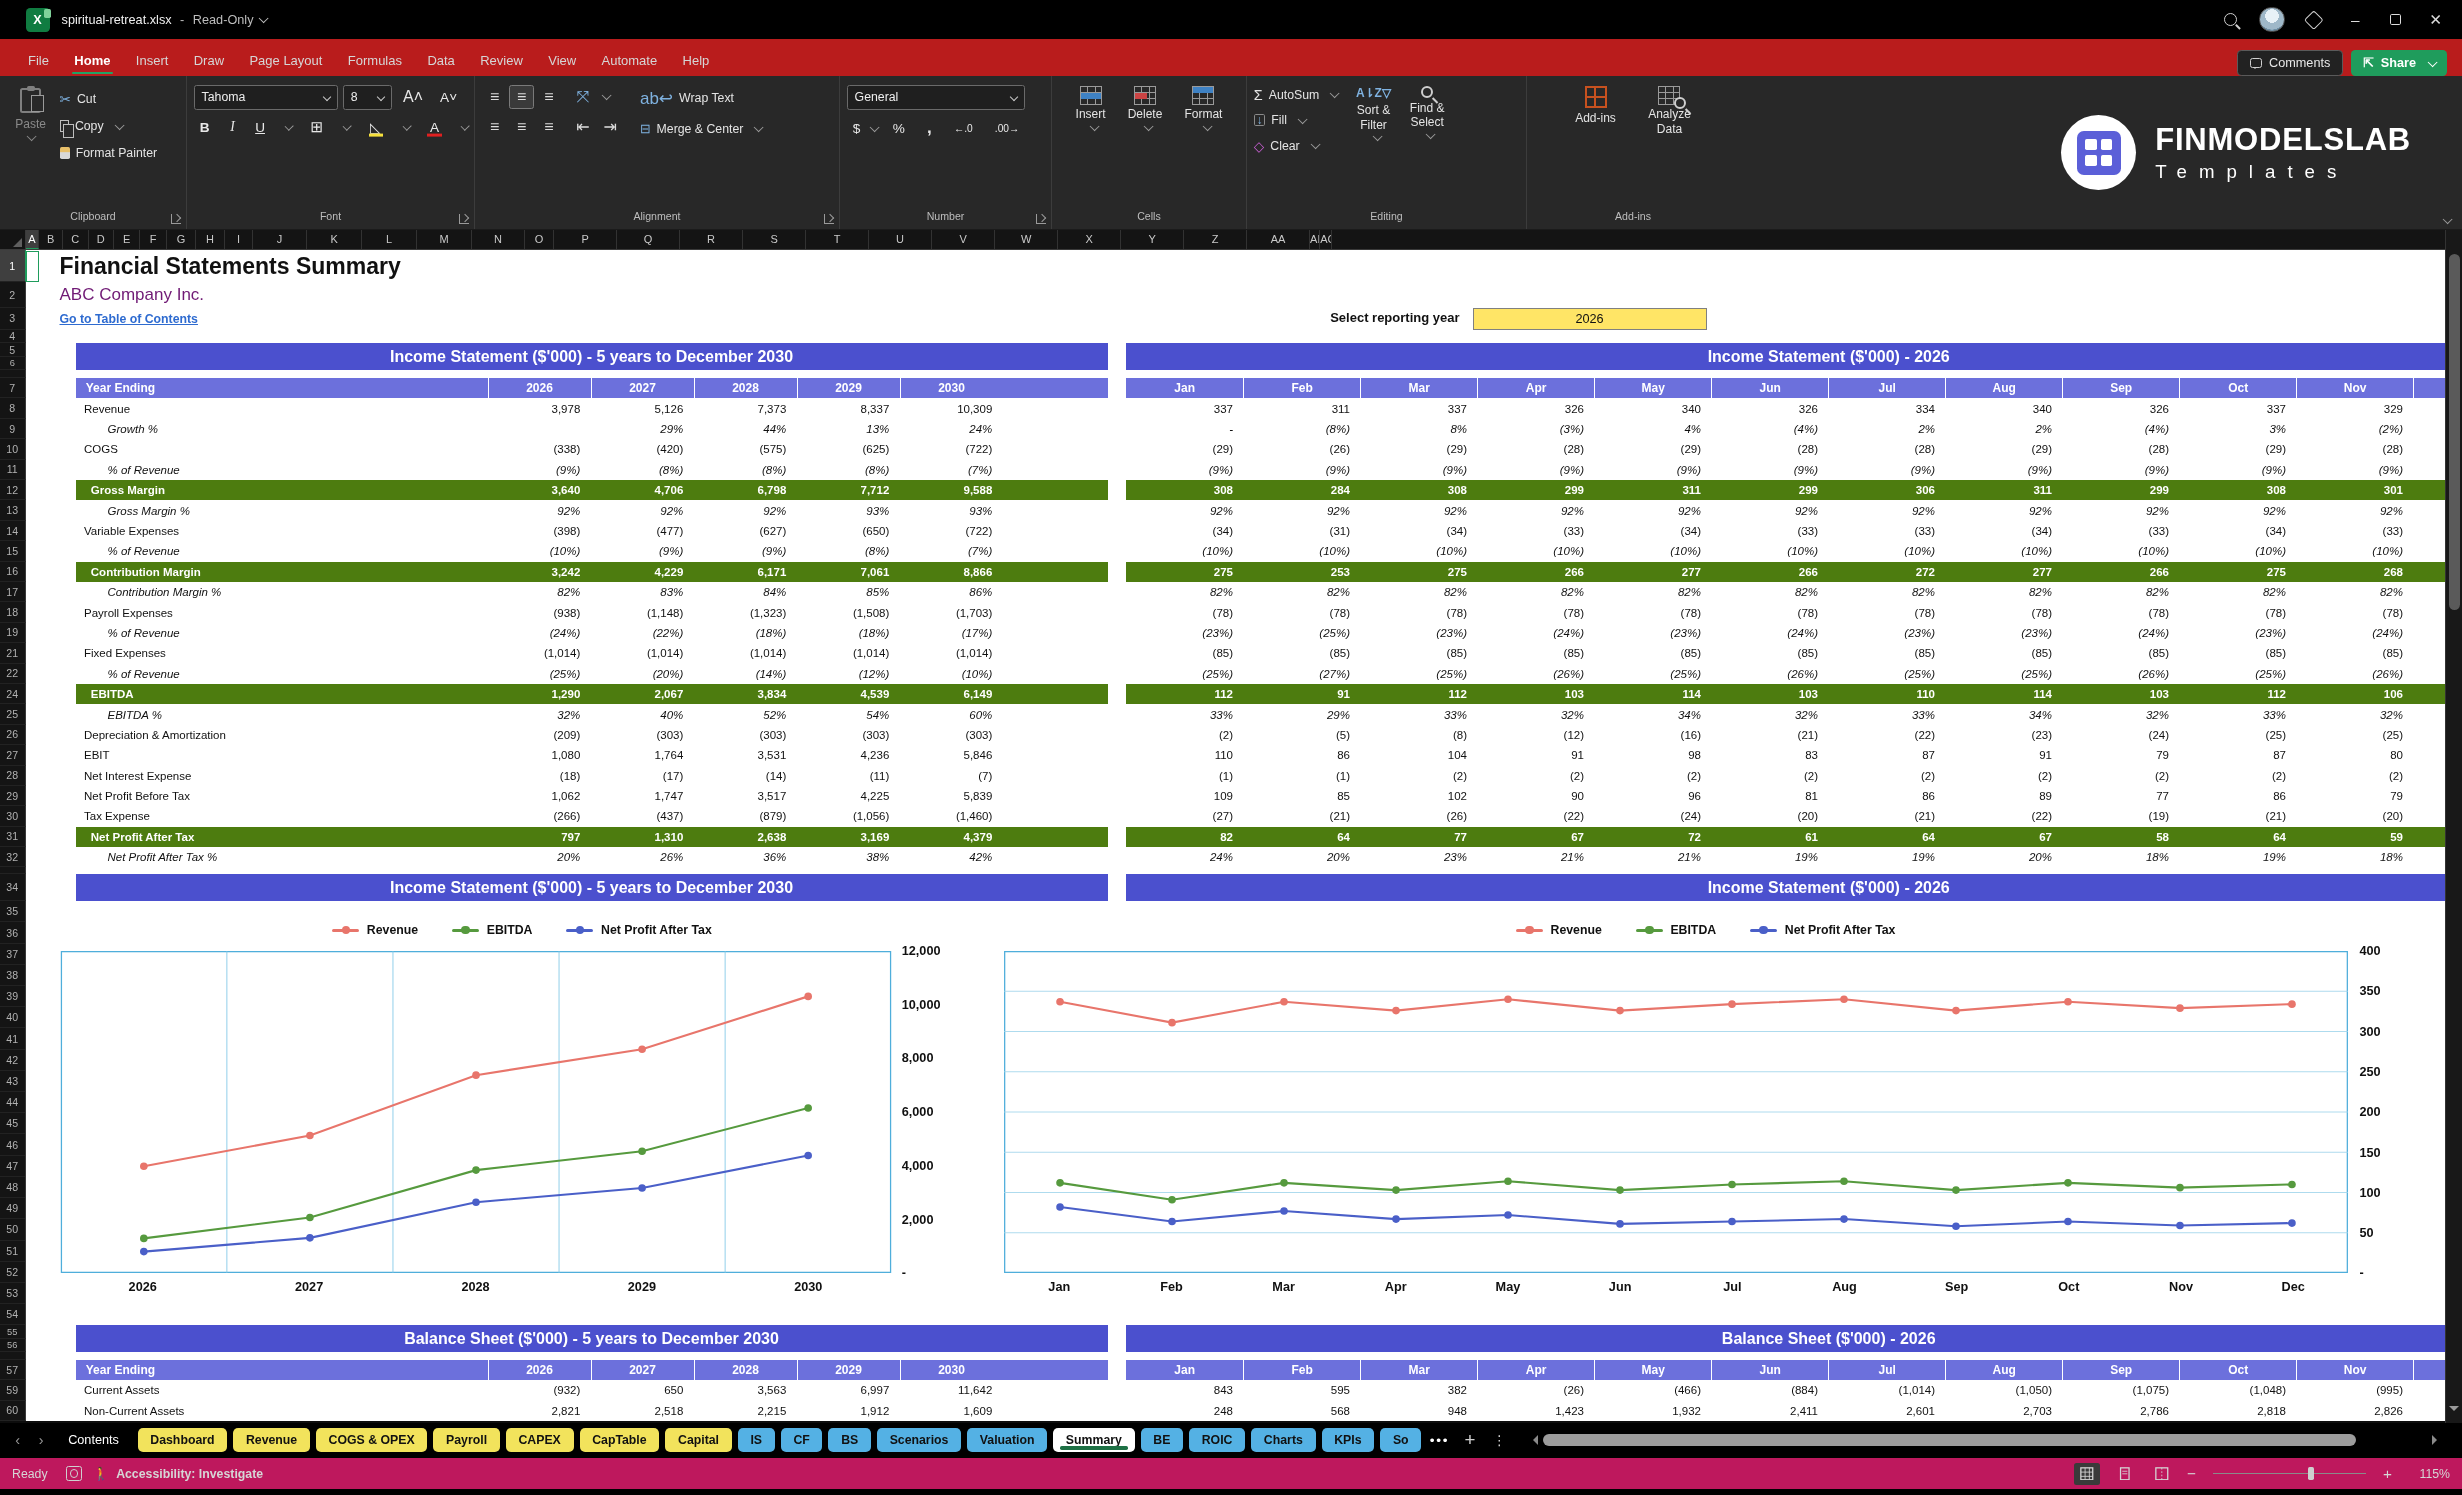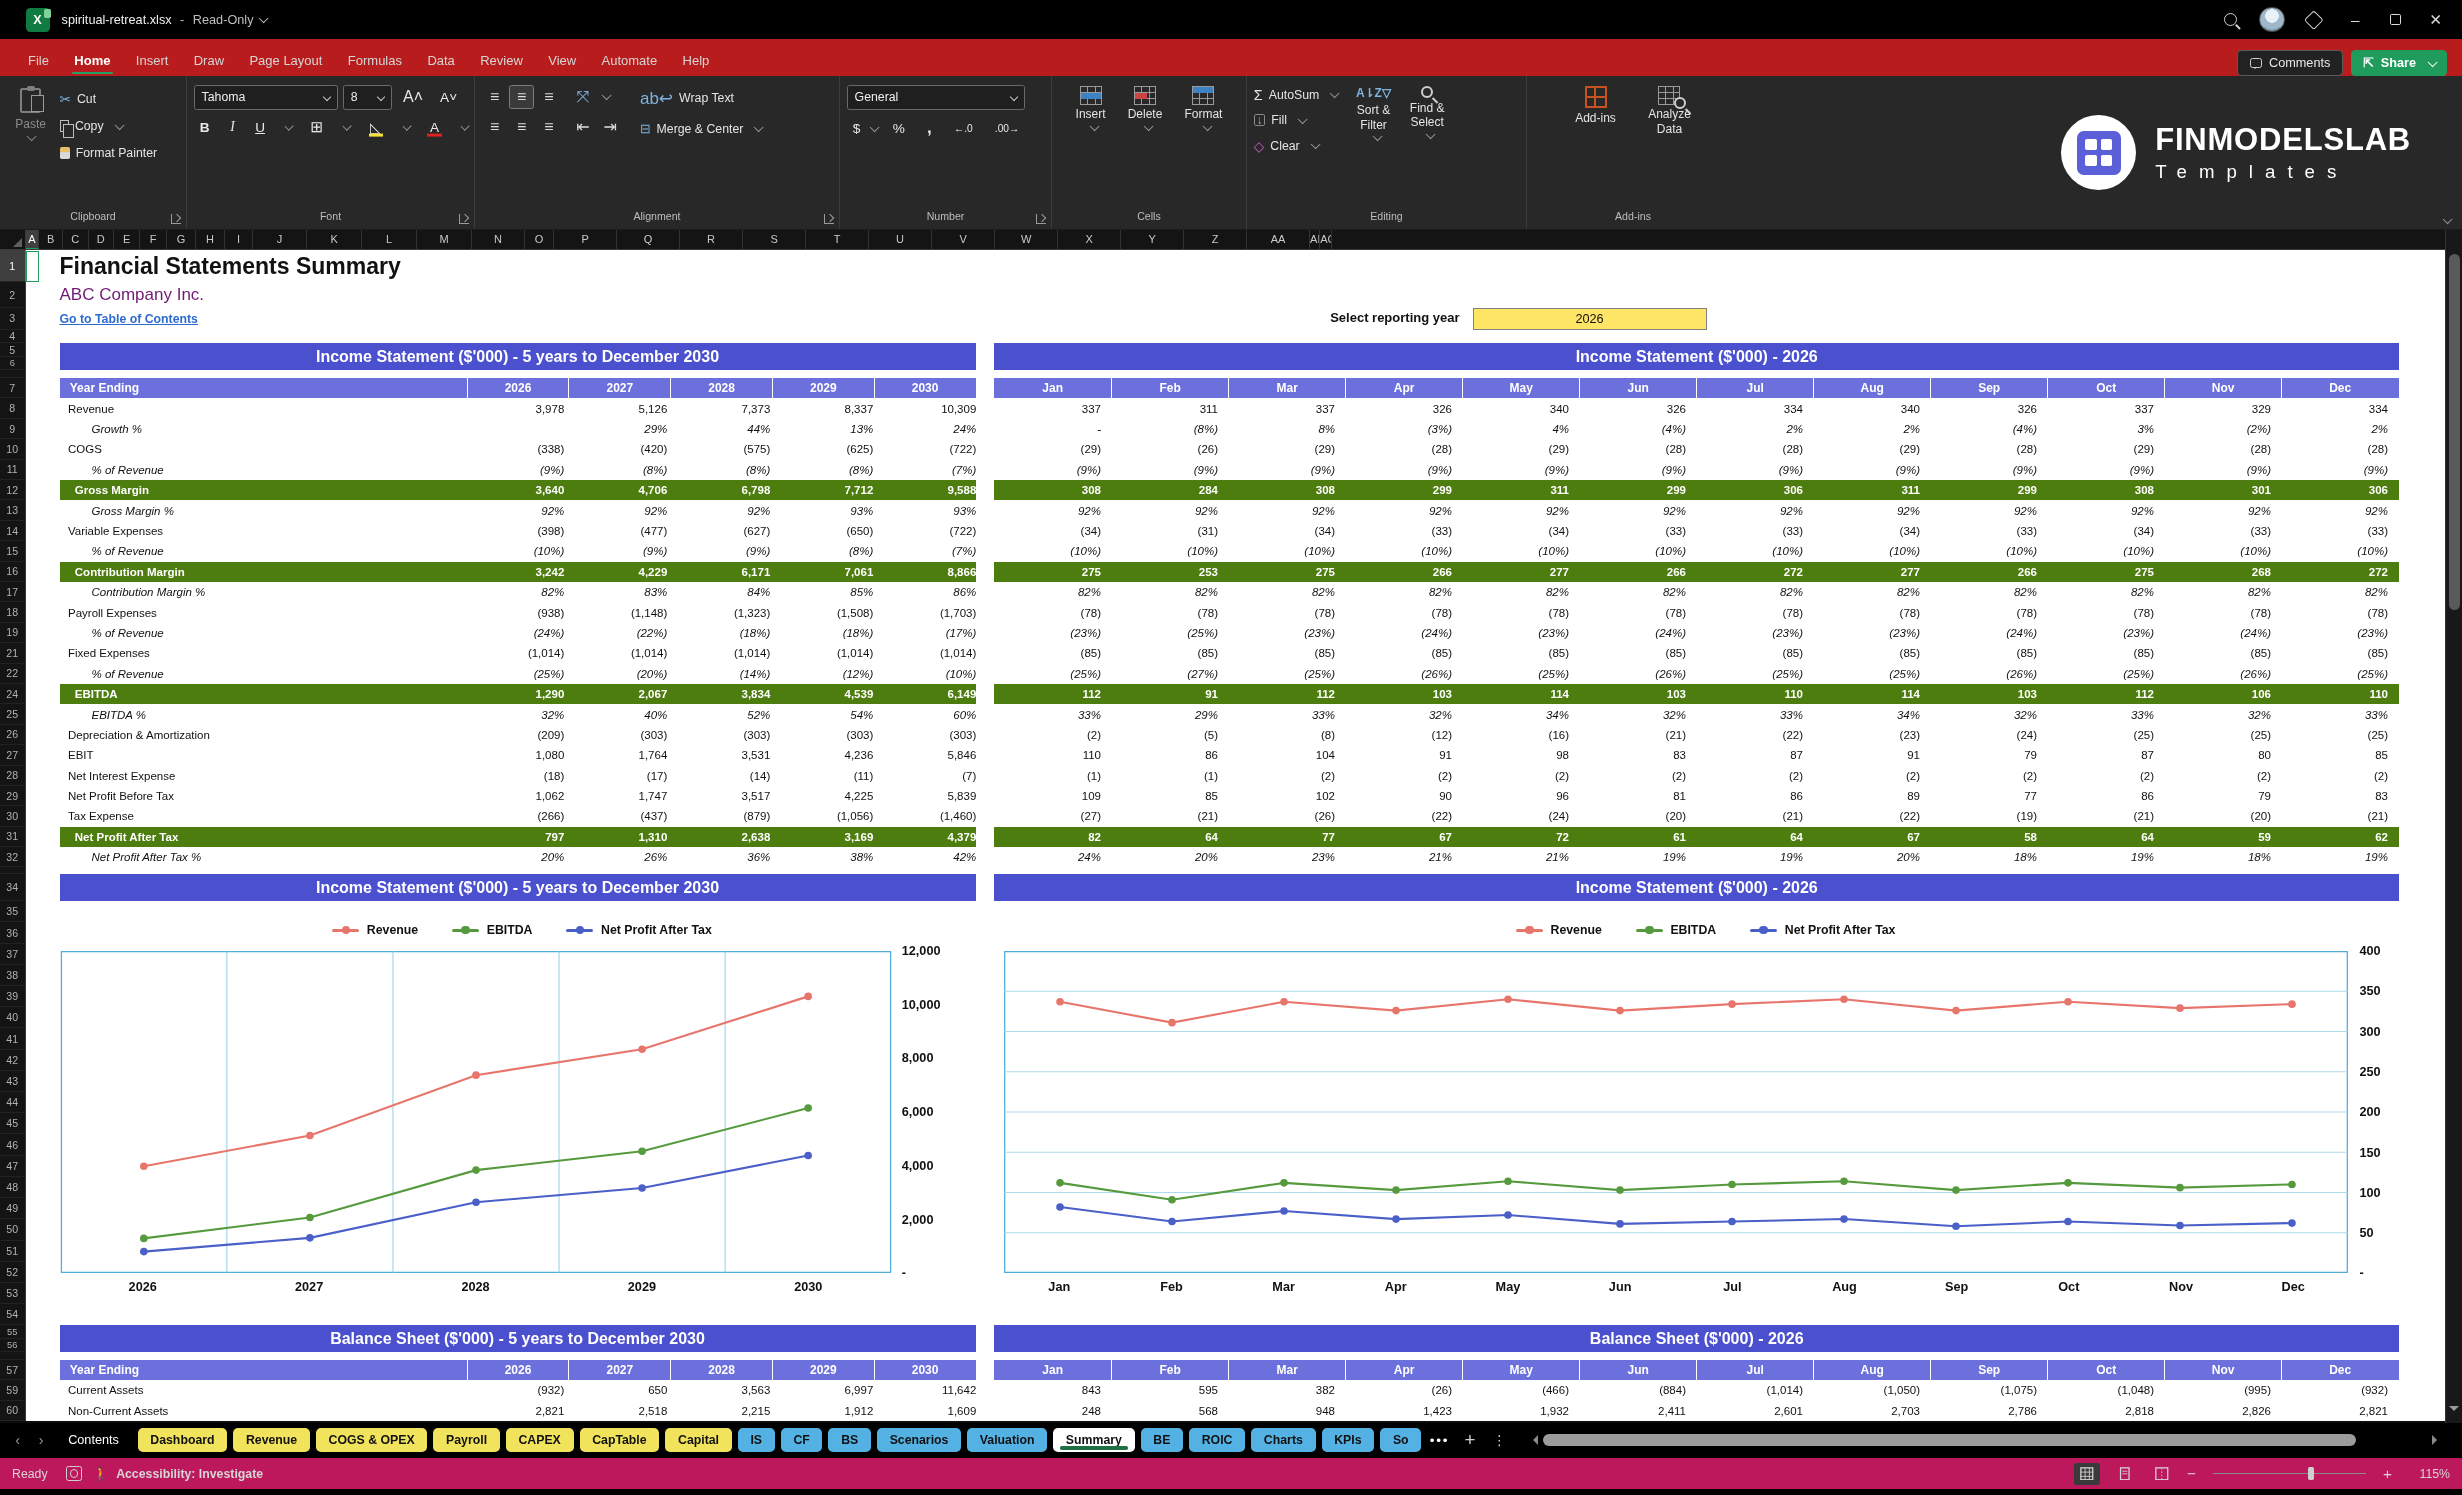--- a/index.html
+++ b/index.html
@@ -88,21 +88,21 @@
   .gut.sel { background:#3f3f3f; color:#fff; border-right:1.7px solid #1F9C5C; }
   .gutstack { width:25.5px; flex:none; display:flex; flex-direction:column; }
   .gutstack .gut { width:100%; flex:1; }
   .gc { flex:1; background:#fff; display:flex; position:relative; overflow:hidden; }
   .pagetitle { font-size:23px; font-weight:bold; color:#111; padding-left:34px; display:flex; align-items:center; }
   .company { font-size:17px; font-weight:normal; color:#701a75; padding-left:34px; display:flex; align-items:center; }
   .toclink { font-size:12.3px; font-weight:bold; color:#2E6BD0; text-decoration:underline; margin-left:34px; align-self:center; }
   .a1box { position:absolute; left:0; top:0.8px; width:13.6px; bottom:0.8px; border:1.7px solid #1F9C5C; }
   .selyear-label { position:absolute; left:1188px; width:246px; text-align:right; font-weight:bold; font-size:13px; color:#111; top:2.5px; }
   .selyear-box { position:absolute; left:1447px; width:234px; top:0; height:22px; background:#FFE566; border:0.8px solid #808080; text-align:center; font-size:12.7px; color:#111; line-height:20.4px; }
-  .tleft { width:916px; margin-left:34px; flex:none; display:flex; }
+  .tleft { width:1032px; margin-left:50px; flex:none; display:flex; }
   .tright { width:1405px; flex:none; display:flex; }
   .tgap { width:18.7px; flex:none; }
   .banner { background:#4B50CE; color:#fff; font-weight:bold; font-size:16px; display:flex; align-items:center; justify-content:center; }
   .hdr { background:#6C70DC; color:#fff; font-weight:bold; }
   .hdr .hlbl { width:412px; padding-left:10.2px; font-size:12px; display:flex; align-items:center; }
   .hdr .hcell { width:103px; font-size:12px; display:flex; align-items:center; justify-content:center; border-left:0.8px solid #fff; }
   .hdr .hcellm { width:117px; font-size:12px; display:flex; align-items:center; justify-content:center; border-left:0.8px solid #fff; }
   .hdr .hcellm:first-child { border-left:none; }
   .lbl { width:412px; flex:none; padding-left:8.5px; font-size:11.5px; color:#111; display:flex; align-items:center; }
   .cell { width:103px; flex:none; font-size:11.5px; color:#111; display:flex; align-items:center; justify-content:flex-end; padding-right:10.2px; }

